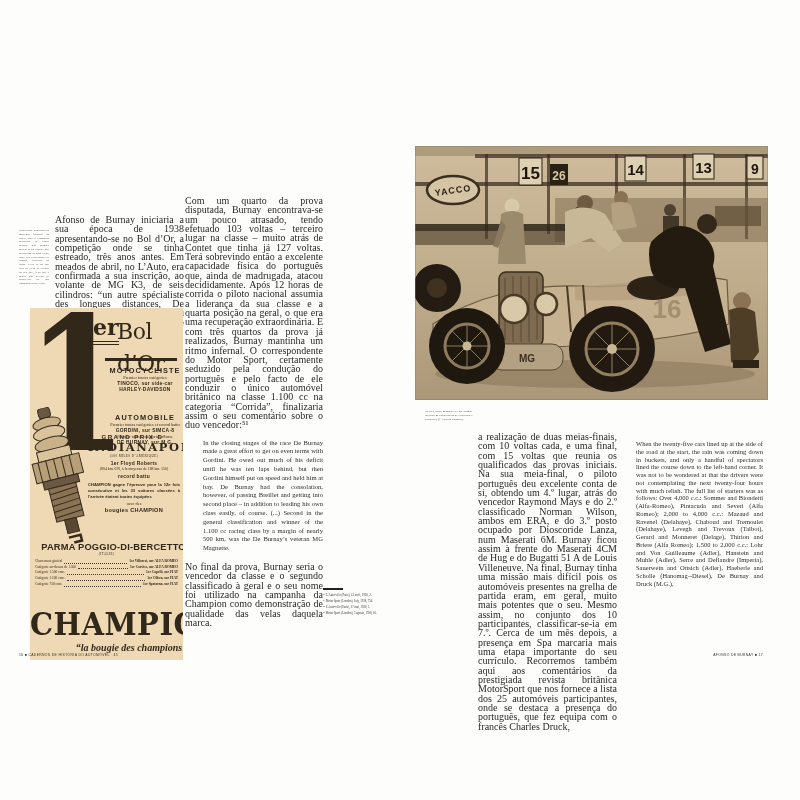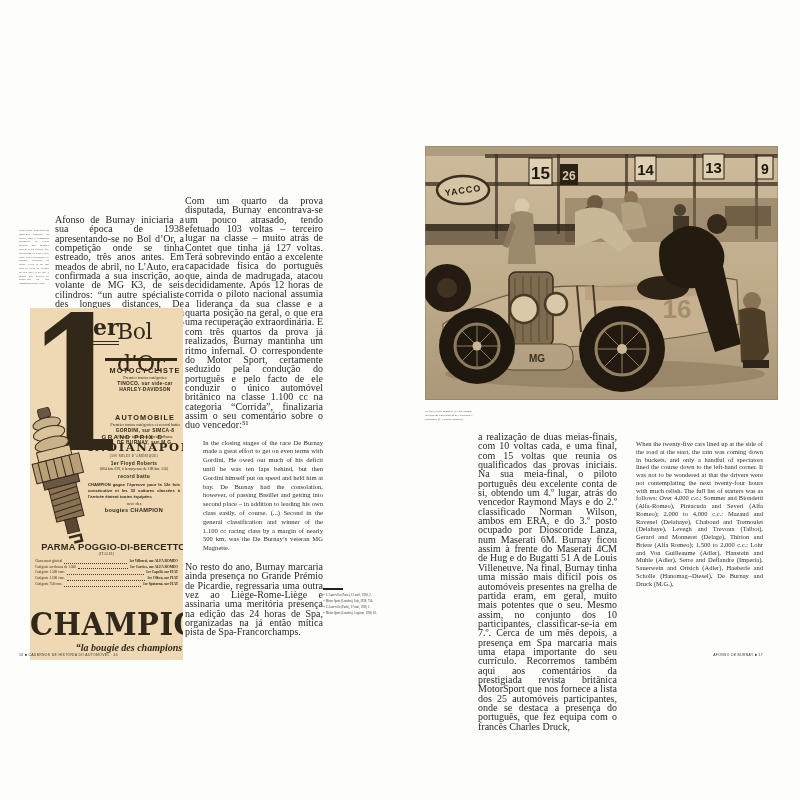--- a/index.html
+++ b/index.html
@@ -151,32 +151,32 @@
 
     <div class="abs ad-brand ctr" style="left:0;top:299px;width:153px;">CHAMPION</div>
     <div class="abs ad-slogan ctr" style="left:16px;top:334px;width:153px;padding-left:9px;">“la bougie des champions”</div>
   </div>
 
   <div class="abs footer" style="left:19px;top:653px;">16  ■  CADERNOS DE HISTÓRIA DO AUTOMÓVEL · 45</div>
 
   <div class="abs" style="left:185px;top:196px;width:138px;">
     <p class="body">Com um quarto da prova disputada, Burnay encontrava-se um pouco atrasado, tendo efetuado 103 voltas – terceiro lugar na classe – muito atrás de Contet que tinha já 127 voltas. Terá sobrevindo então a excelente capacidade física do português que, ainda de madrugada, atacou decididamente. Após 12 horas de corrida o piloto nacional assumia a liderança da sua classe e a quarta posição na geral, o que era uma recuperação extraordinária. E com três quartos da prova já realizados, Burnay mantinha um ritmo infernal. O correspondente do Motor Sport, certamente seduzido pela condução do português e pelo facto de ele conduzir o único automóvel britânico na classe 1.100 cc na categoria “Corrida”, finalizaria assim o seu comentário sobre o duo vencedor:⁵¹</p>
     <blockquote class="quote">In the closing stages of the race De Burnay made a great effort to get on even terms with Gordini. He owed out much of his deficit until he was ten laps behind, but then Gordini himself put on speed and held him at bay. De Burnay had the consolation, however, of passing Breillet and getting into second place – in addition to leading his own class easily, of course. (...) Second in the general classification and winner of the 1.100 cc racing class by a margin of nearly 500 km, was the De Burnay’s veteran MG Magnette.</blockquote>
-    <p class="body">No resto do ano, Burnay marcaria ainda presença no Grande Prémio de Picardie, regressaria uma outra vez ao Liège-Rome-Liège e assinaria uma meritória presença na edição das 24 horas de Spa, organizadas na já então mítica pista de Spa-Francorchamps.</p>
+    <p class="body">No final da prova, Burnay seria o vencedor da classe e o segundo classificado à geral e o seu nome foi utilizado na campanha da Champion como demonstração de qualidade das velas daquela marca.</p>
   </div>
 
   <aside class="abs" style="left:323px;top:588px;width:58px;">
     <div class="fn-rule"></div>
     <div class="fn">⁵⁰ L’Auto-vélo (Paris), 13 avril, 1938, 2.</div>
     <div class="fn">⁵¹ Motor Sport (London), July, 1938, 756.</div>
     <div class="fn">⁵² L’Auto-vélo (Paris), 27 mai, 1938, 1.</div>
     <div class="fn">⁵³ Motor Sport (London), 5 agosto, 1938, 16.</div>
   </aside>
 
-  <figure class="abs" style="left:425px;top:146px;width:353px;height:254px;margin:0;">
+  <figure class="abs" style="left:415px;top:146px;width:353px;height:254px;margin:0;">
     <svg viewBox="0 0 353 254" width="353" height="254">
       <defs>
         <linearGradient id="pg" x1="0" y1="0" x2="0" y2="1">
           <stop offset="0" stop-color="#cdbb9c"></stop>
           <stop offset="0.55" stop-color="#bfac8b"></stop>
           <stop offset="1" stop-color="#ab9779"></stop>
         </linearGradient>
       </defs>
       <rect width="353" height="254" fill="url(#pg)"></rect>
       <rect width="353" height="10" fill="#8a775c" opacity=".45"></rect>

